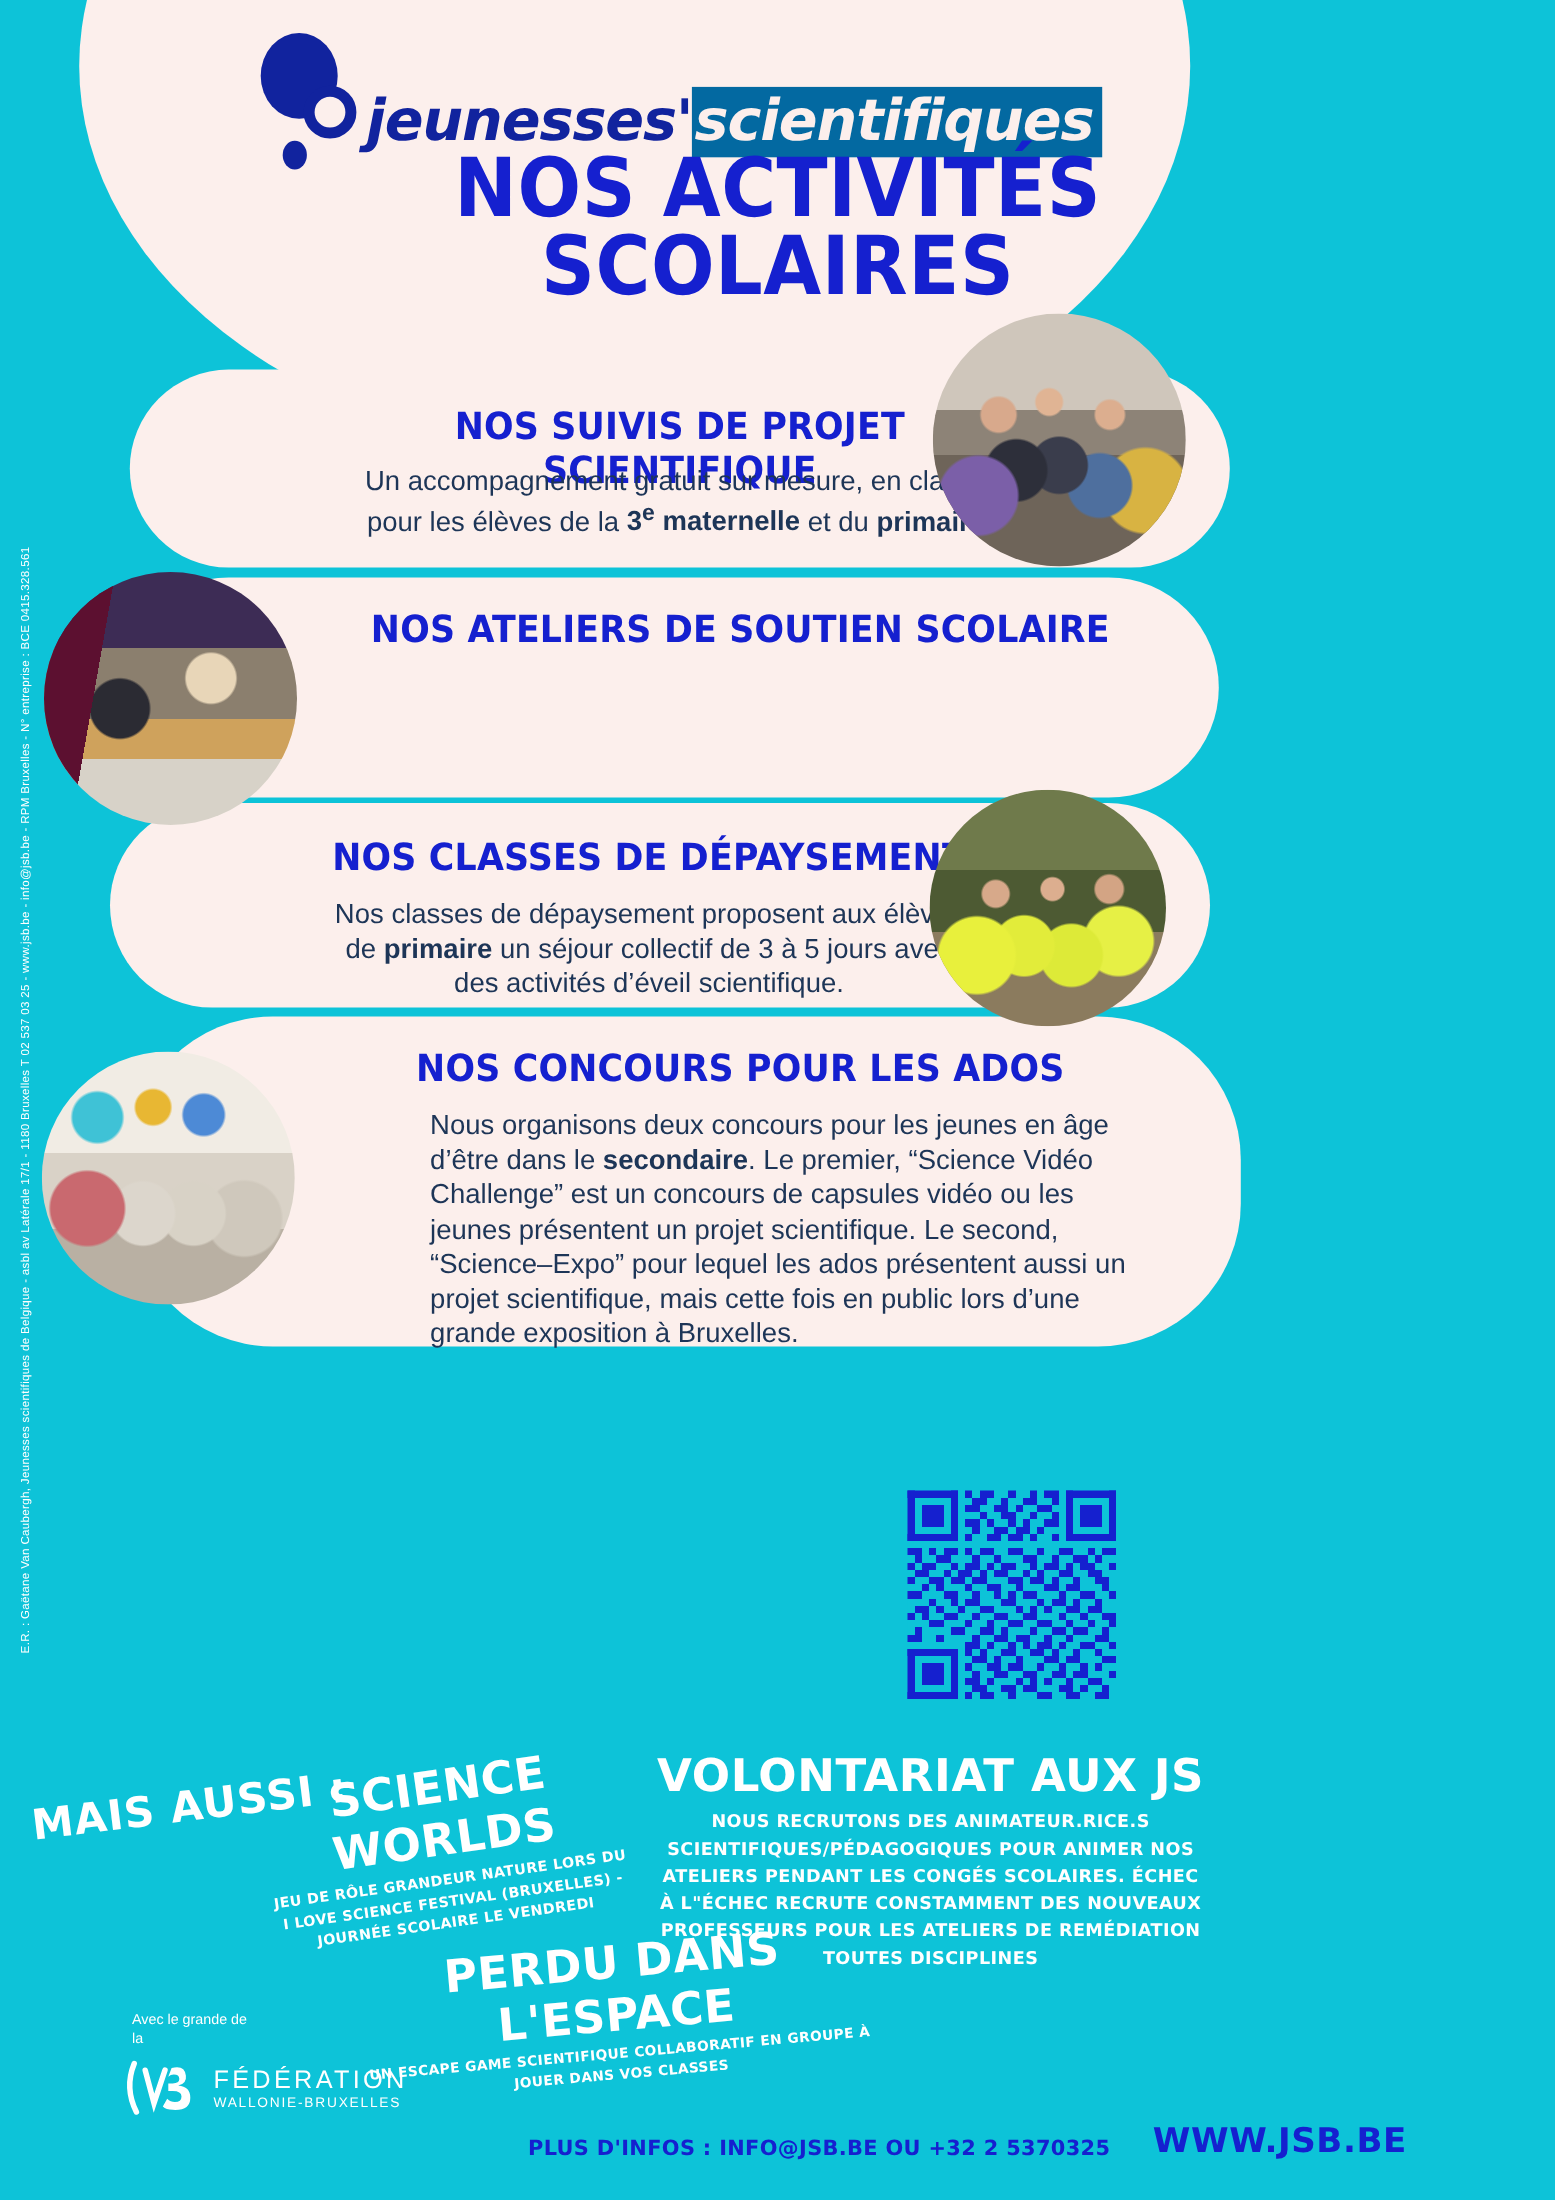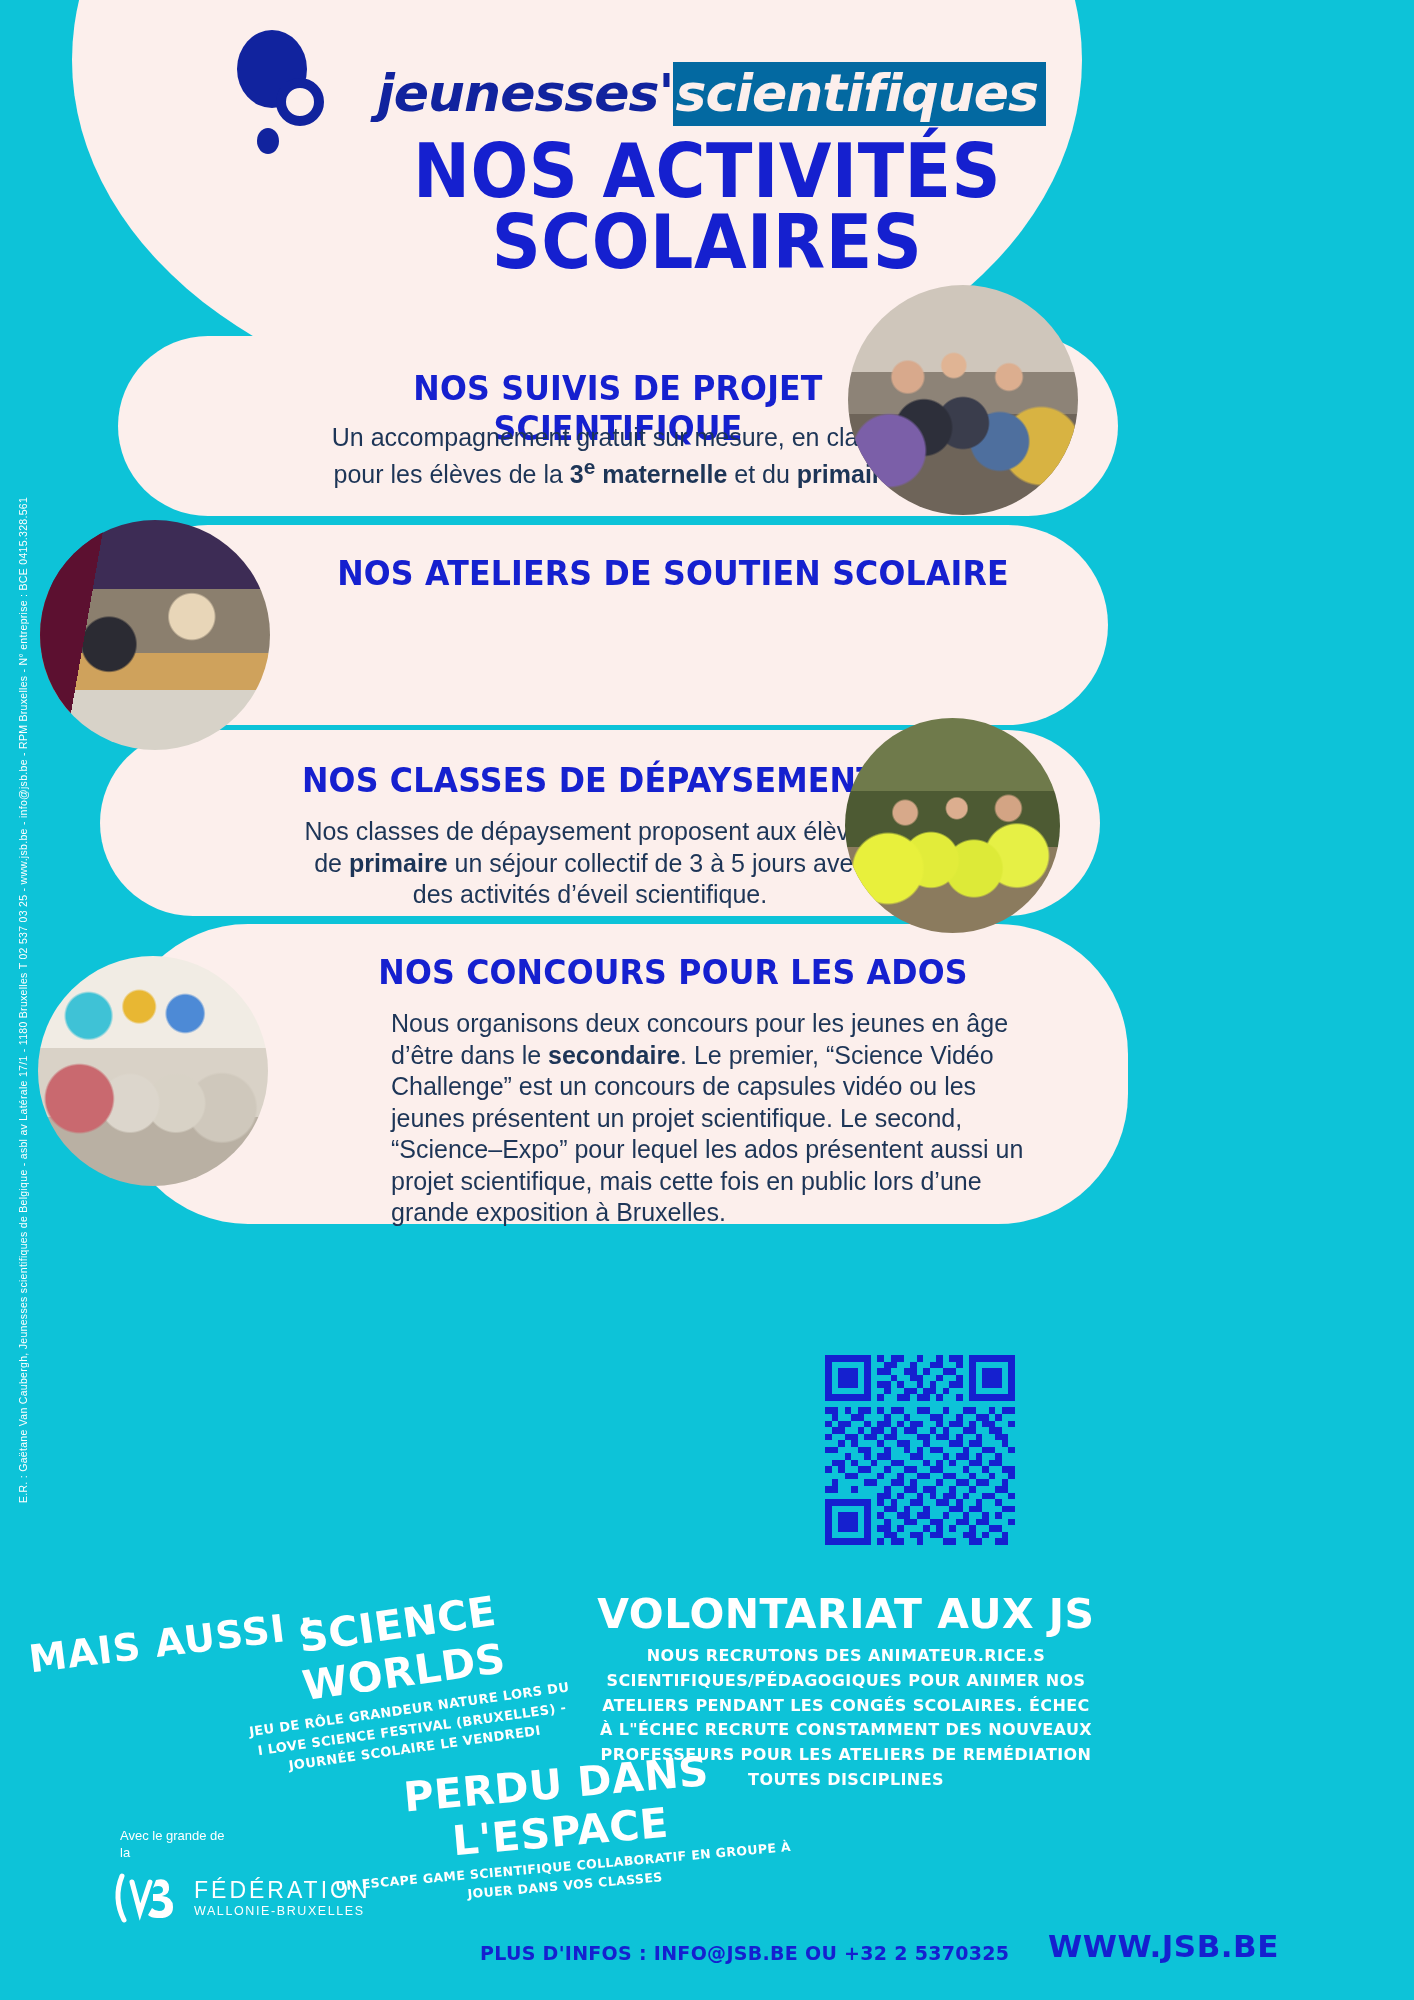--- a/index.html
+++ b/index.html
@@ -36,21 +36,21 @@
     background:#fcefec;
     border-radius:50% / 50%;
     z-index:1;
   }
 
   
   .logo{
     position:absolute;
     left:235px; top:28px;
     z-index:6;
-    display:flex; align-items:flex-start;gap:44px;
+    display:flex; align-items:flex-end;
   }
   .logo-bubbles{ position:relative; width:92px; height:115px; }
   .bub-lg{ position:absolute; left:2px; top:2px; width:70px; height:78px; background:#11239e; border-radius:50%;}
   .bub-ring{ position:absolute; left:41px; top:50px; width:48px; height:48px; border:10px solid #11239e; border-radius:50%; background:#fcefec;}
   .bub-sm{ position:absolute; left:22px; top:100px; width:22px; height:26px; background:#11239e; border-radius:50%;}
   .logo-words{ margin-left:6px; margin-top:34px; display:flex; align-items:baseline;}
   .lw-a{
     font-family:"DejaVu Sans", sans-serif;
     font-style:italic; font-weight:700;
     font-size:52px; color:#11239e;

